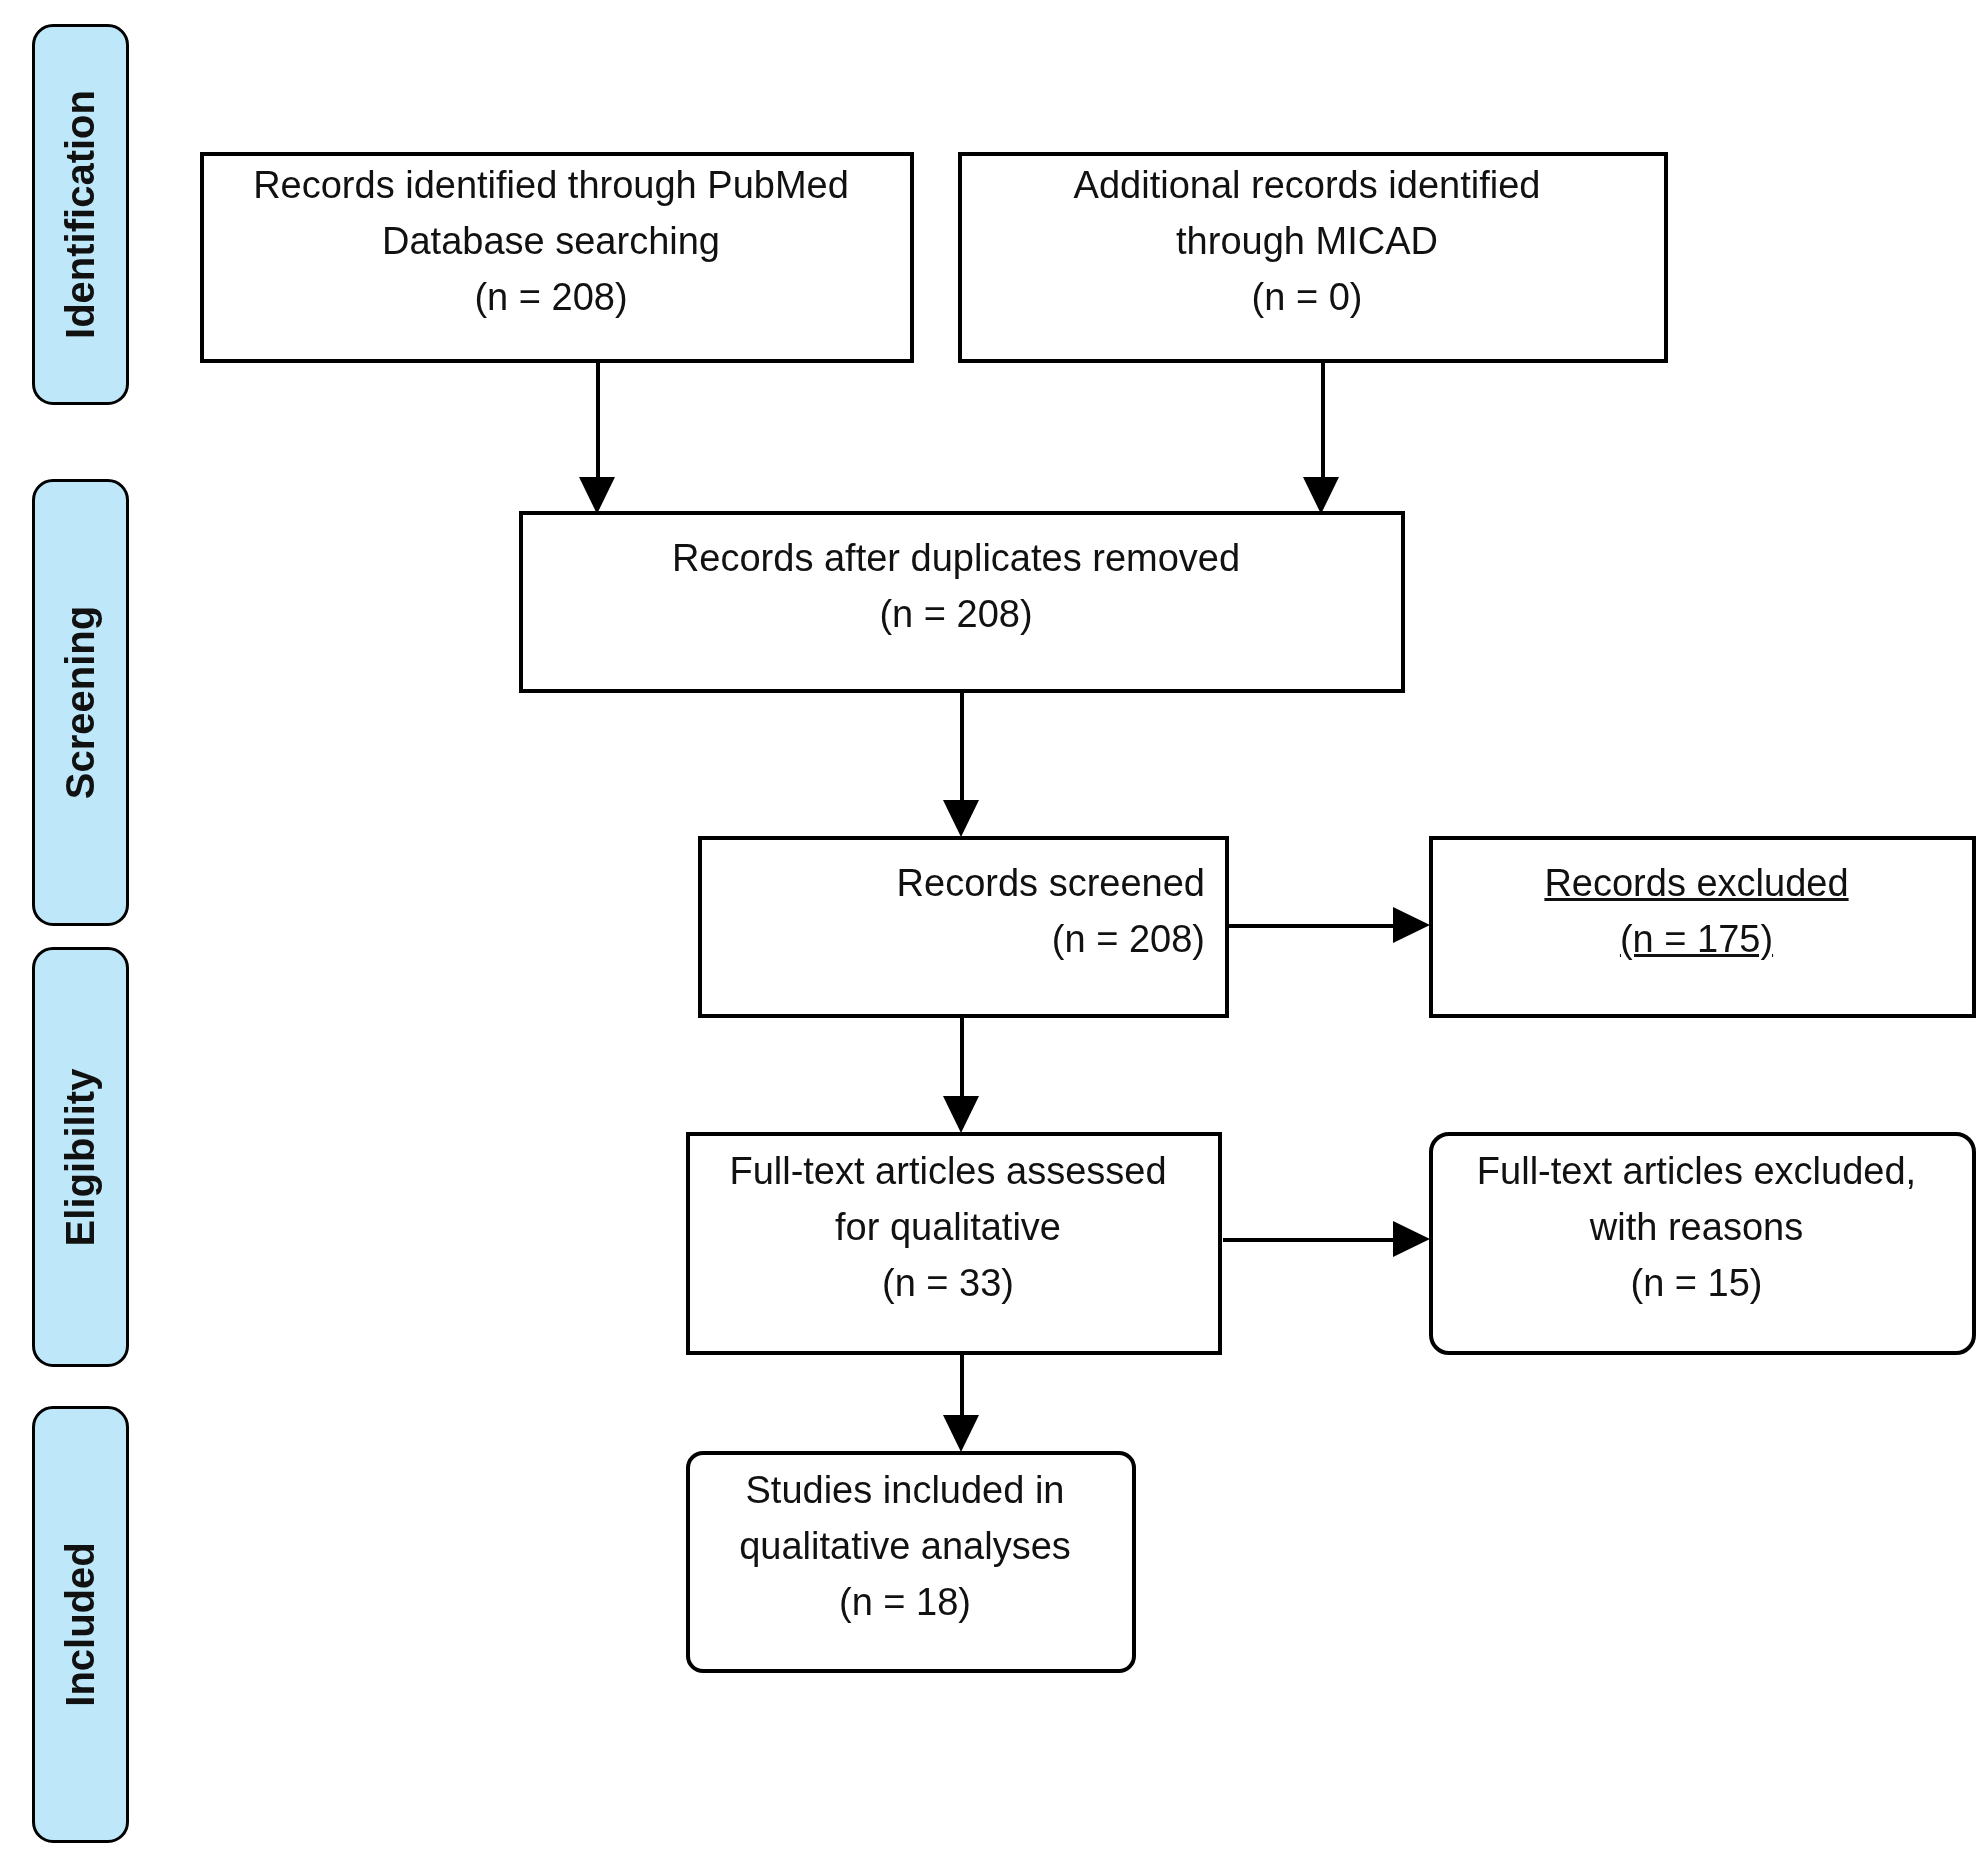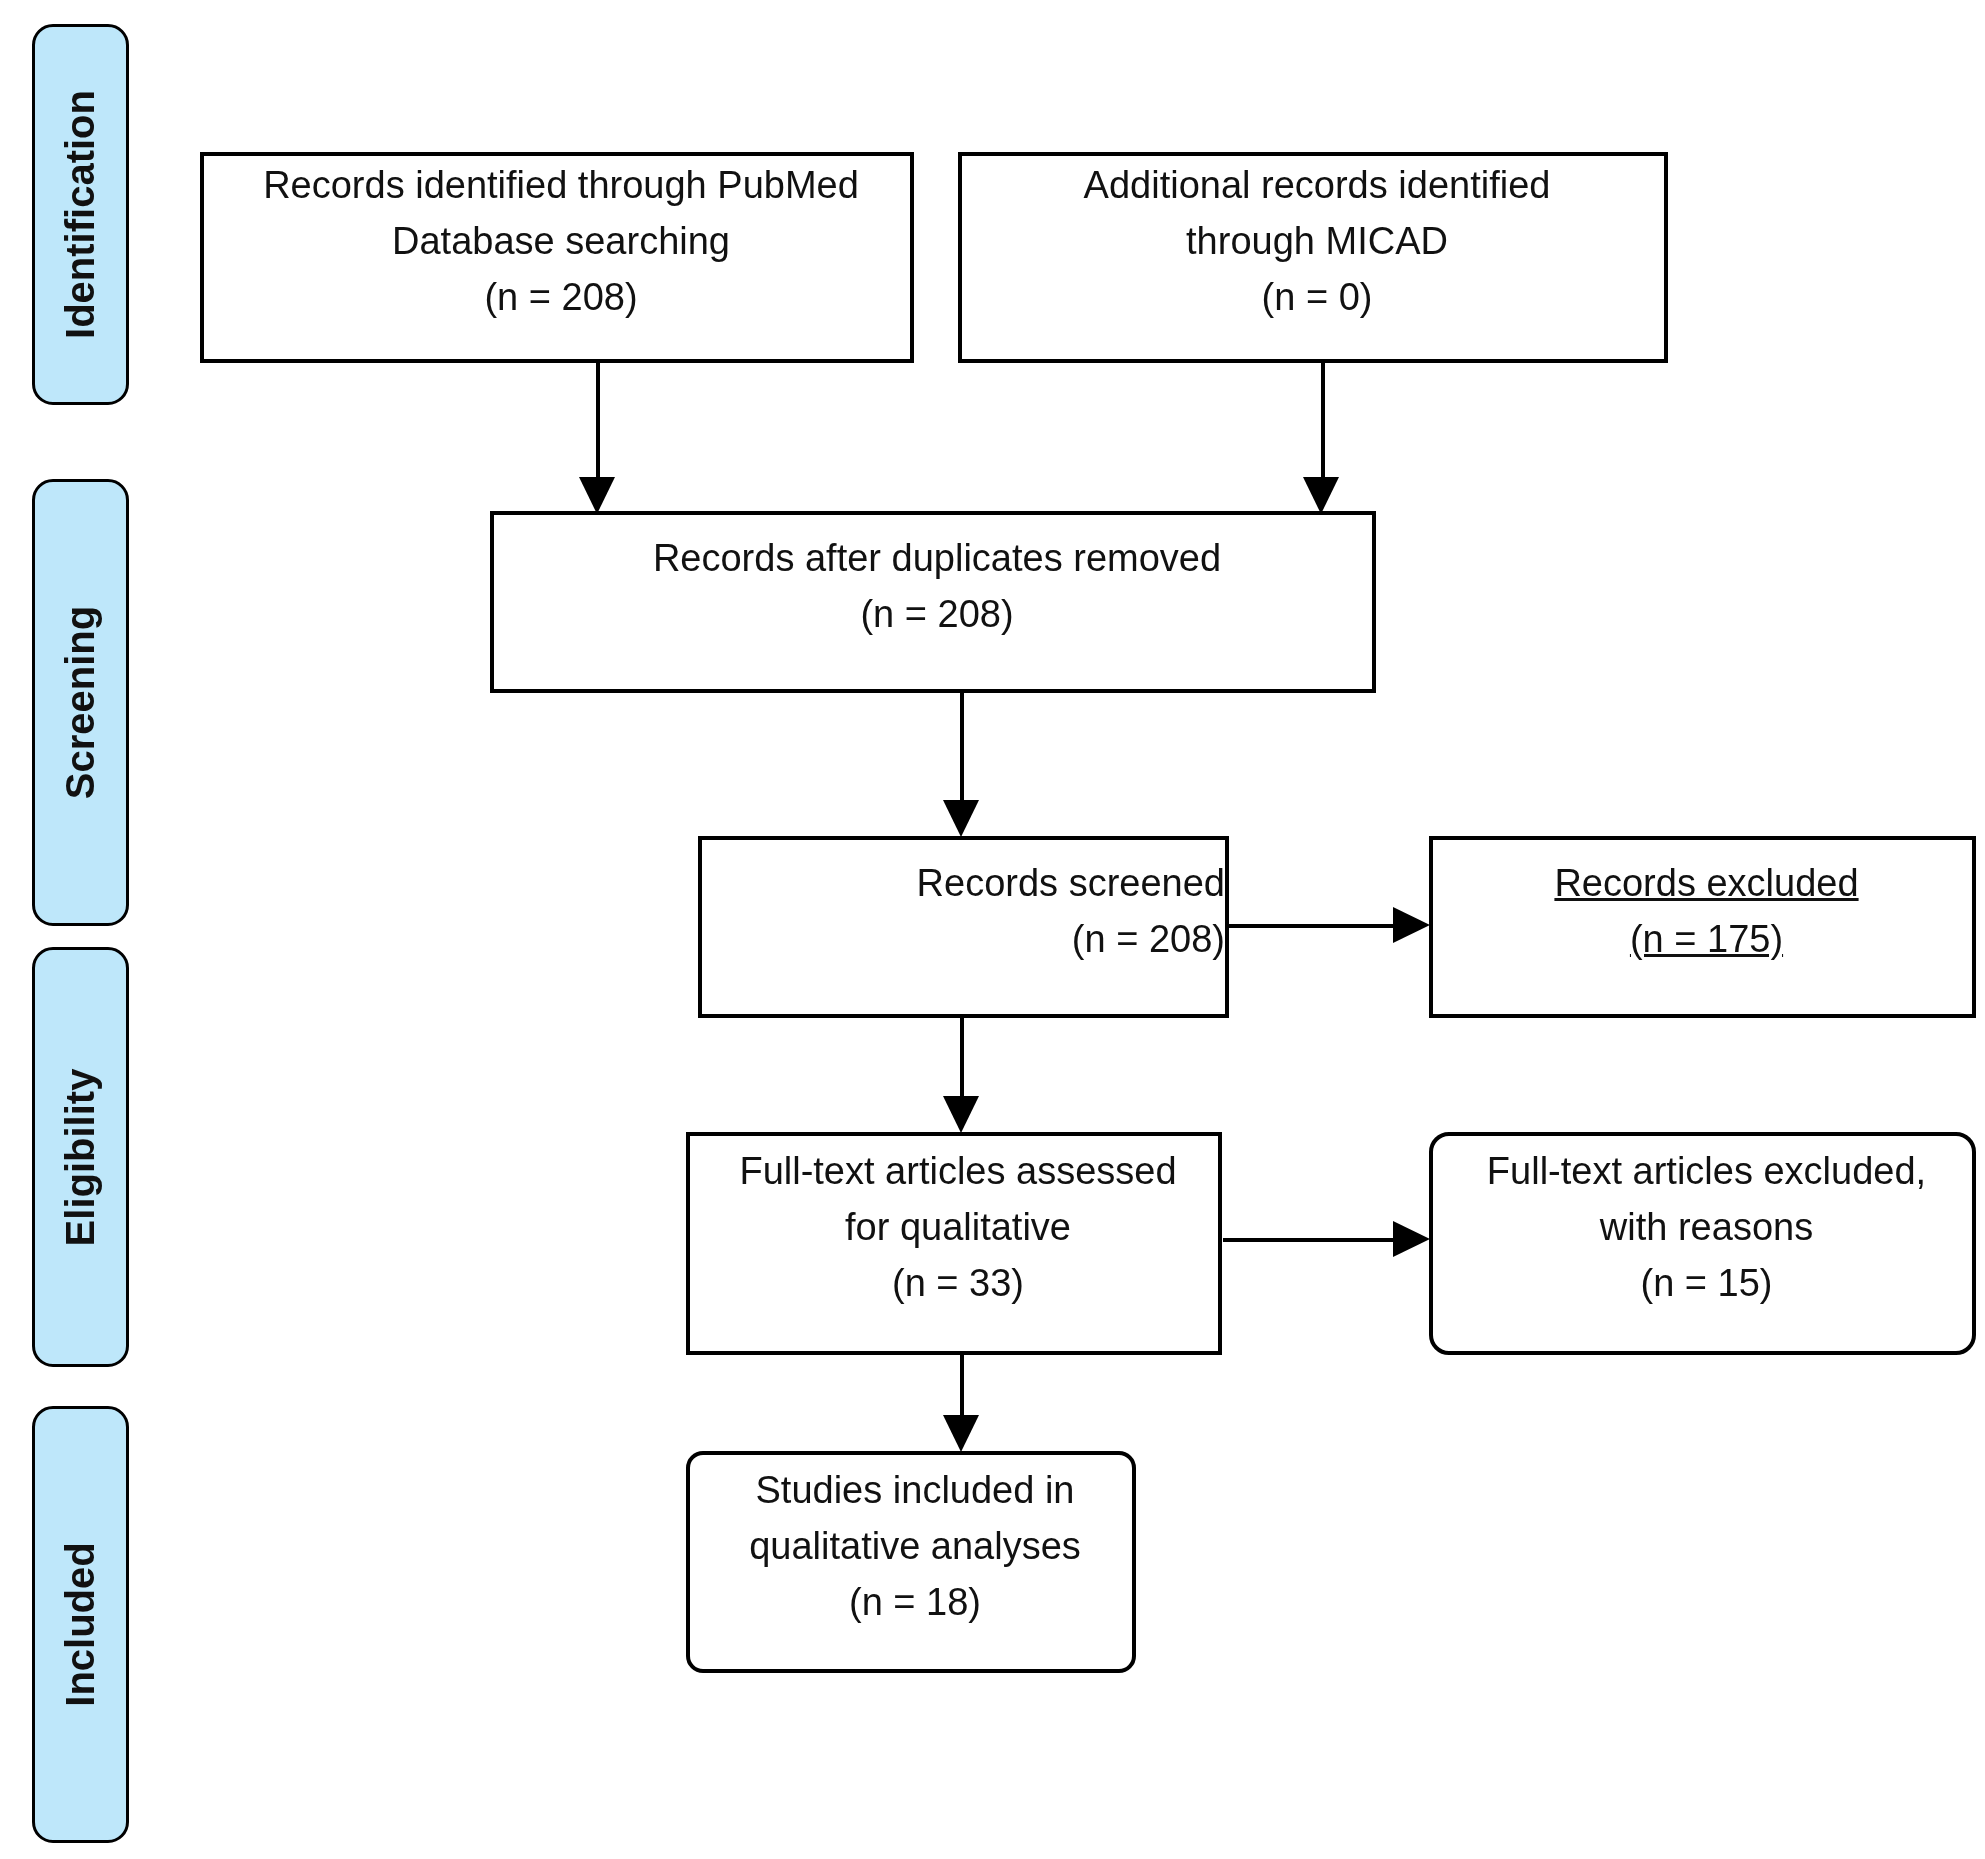--- a/index.html
+++ b/index.html
@@ -40,21 +40,21 @@
     position: absolute;
     background: var(--box-fill);
     border: 4px solid var(--line-color);
     display: flex;
     flex-direction: column;
     align-items: center;
     justify-content: center;
     text-align: center;
     font-size: 38px;
     line-height: 56px;
-    padding: 8px 0 41px 8px;
+    padding: 8px 20px 41px 8px;
   }
   .vline { position: absolute; width: 4px; background: var(--line-color); }
   .hline { position: absolute; height: 4px; background: var(--line-color); }
   .head-down {
     position: absolute; width: 0; height: 0;
     border-left: 18.4px solid transparent;
     border-right: 18.4px solid transparent;
     border-top: 37px solid var(--line-color);
   }
   .head-right {
@@ -87,21 +87,21 @@
     <span>Database searching</span>
     <span>(n = 208)</span>
   </div>
 
   <div class="fbox" style="left:958px;top:152px;width:710px;height:211px;">
     <span>Additional records identified</span>
     <span>through MICAD</span>
     <span>(n = 0)</span>
   </div>
 
-  <div class="fbox" style="left:490px;top:511px;width:886px;height:182px;">
+  <div class="fbox" style="left:519px;top:511px;width:886px;height:182px;">
     <span>Records after duplicates removed</span>
     <span>(n = 208)</span>
   </div>
 
   <div class="fbox" style="left:698px;top:836px;width:531px;height:182px;align-items:flex-end;">
     <span>Records screened</span>
     <span>(n = 208)</span>
   </div>
 
   <div class="fbox" style="left:1429px;top:836px;width:547px;height:182px;text-decoration:underline;">

